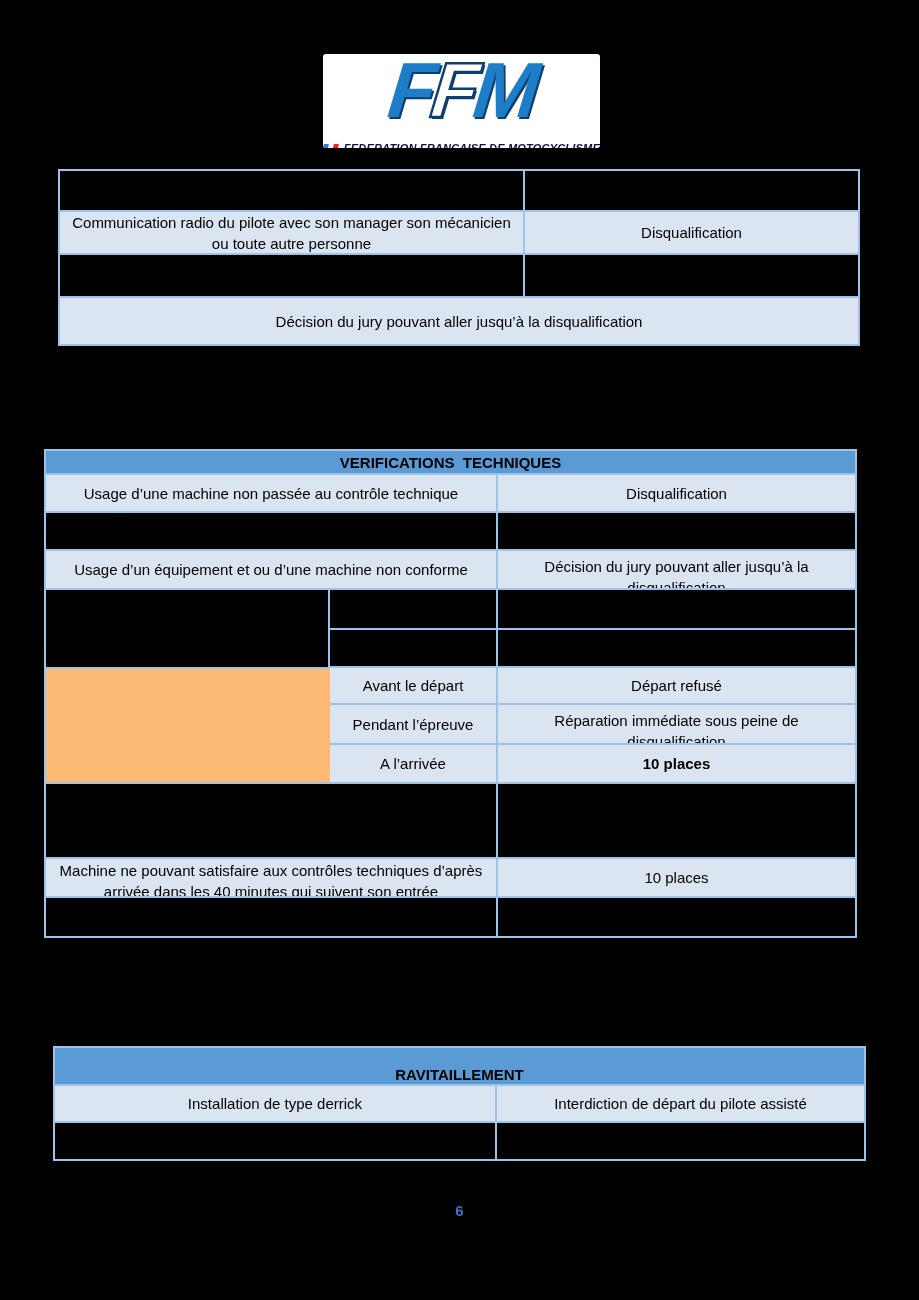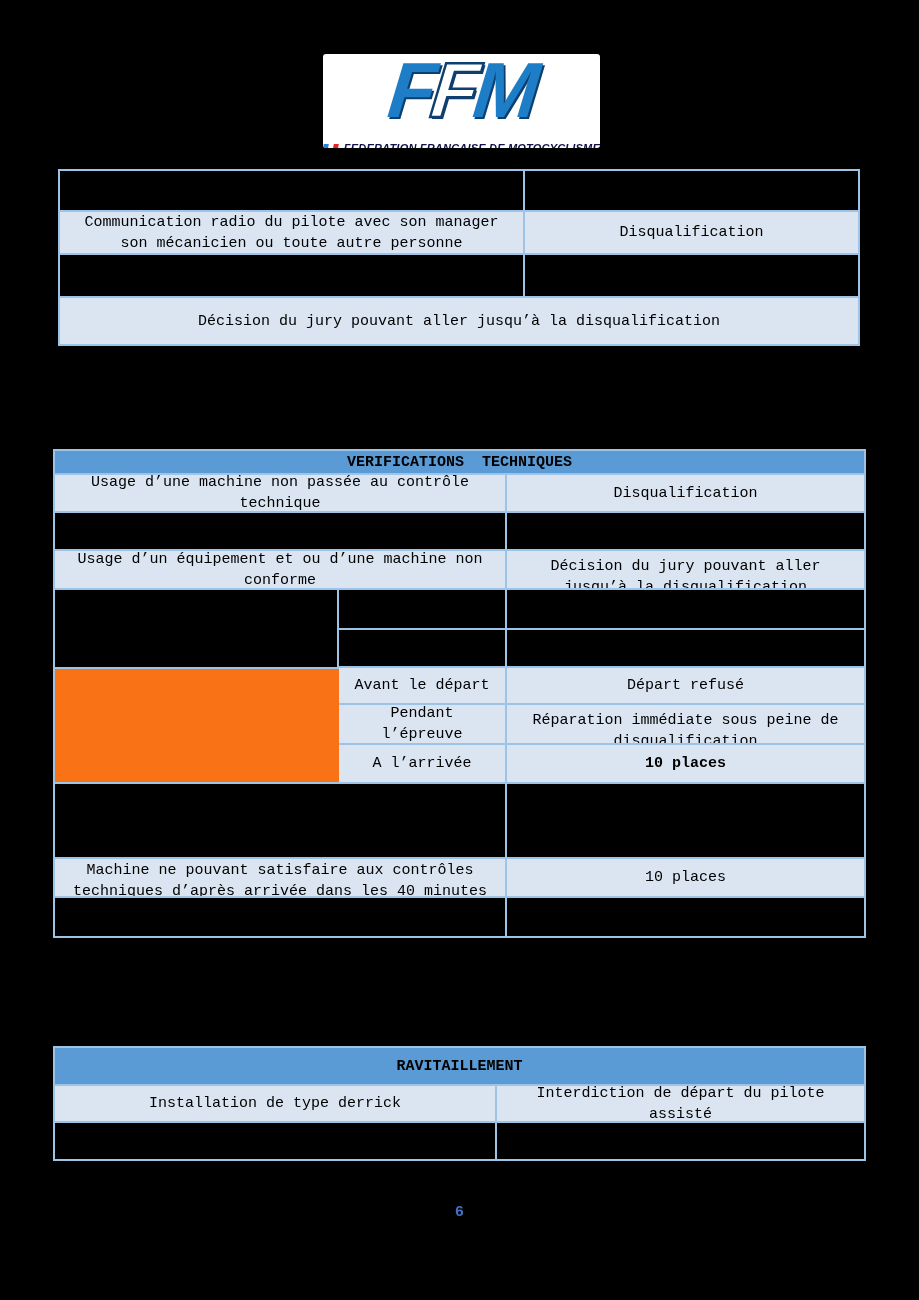--- a/index.html
+++ b/index.html
@@ -15,53 +15,53 @@
   .ffm-f1,.ffm-f3{color:#1d7ec7;text-shadow:2px 2px 0 #0c3e6e;}
   .ffm-f2{color:#ffffff;-webkit-text-stroke:2.5px #0e3f70;text-shadow:2px 2px 0 #0e3f70;}
   .logo-sub{display:flex;align-items:center;justify-content:center;gap:5px;margin-top:20px;}
   .flag-sq{width:9px;height:9px;transform:skewX(-10deg);display:inline-block;}
   .flag-sq.blue{background:#2f7fd6;}
   .flag-sq.red{background:#e8222a;}
   .logo-subtitle{font-size:11px;font-weight:bold;font-style:italic;color:#10104a;
                  letter-spacing:.2px;white-space:nowrap;}
 
   
-  .tbl{position:absolute;border:2px solid #9dc3e6;box-sizing:border-box;background:#f97316;font-family:Liberation Mono, monospace;}
+  .tbl{position:absolute;border:2px solid #9dc3e6;box-sizing:border-box;background:#fdba74;}
   .trow{display:flex;box-sizing:border-box;}
   .trow.bb{border-bottom:2px solid #9dc3e6;}
   .cell{box-sizing:border-box;display:flex;align-items:center;justify-content:center;
         text-align:center;font-size:15px;line-height:21px;padding:0 8px;overflow:hidden;}
   .cell.br{border-right:2px solid #9dc3e6;}
   .cell.bb{border-bottom:2px solid #9dc3e6;}
   .light{background:#dbe5f1;}
   .black{background:#000;}
   .thead{background:#5b9bd5;font-weight:bold;white-space:pre;}
   .subcol{display:flex;flex-direction:column;box-sizing:border-box;align-items:center;}
   .clip-top{align-items:flex-start;padding-top:5px;}
   .clip-top0{align-items:flex-start;padding-top:1px;}
   .bold{font-weight:bold;}
 
   
   #t1{left:58px;top:169px;width:802px;}
   #t1 .cL{width:465px;}
   #t1 .cR{flex:1;}
 
   
-  #t2{left:53px;top:449px;width:813px;}
+  #t2{left:44px;top:449px;width:813px;}
   #t2 .cL{width:452px;}
   #t2 .cR{flex:1;}
   #t2 .c1{width:284px;}
   #t2 .c2{width:168px;}
   #t2 .c3{flex:1;}
 
   
   #t3{left:53px;top:1046px;width:813px;}
   #t3 .cL{width:442px;}
   #t3 .cR{flex:1;}
-  #t3 .thead{align-items:flex-start;padding-top:8px;}
+  #t3 .thead{align-items:flex-start;padding-top:16px;}
 
   .page-number{position:absolute;left:0;top:1202px;width:919px;text-align:center;
                font-size:15px;font-weight:bold;color:#4472c4;}
 </style>
 </head>
 <body>
 
 <div class="page">
 
   <div class="logo-box">

